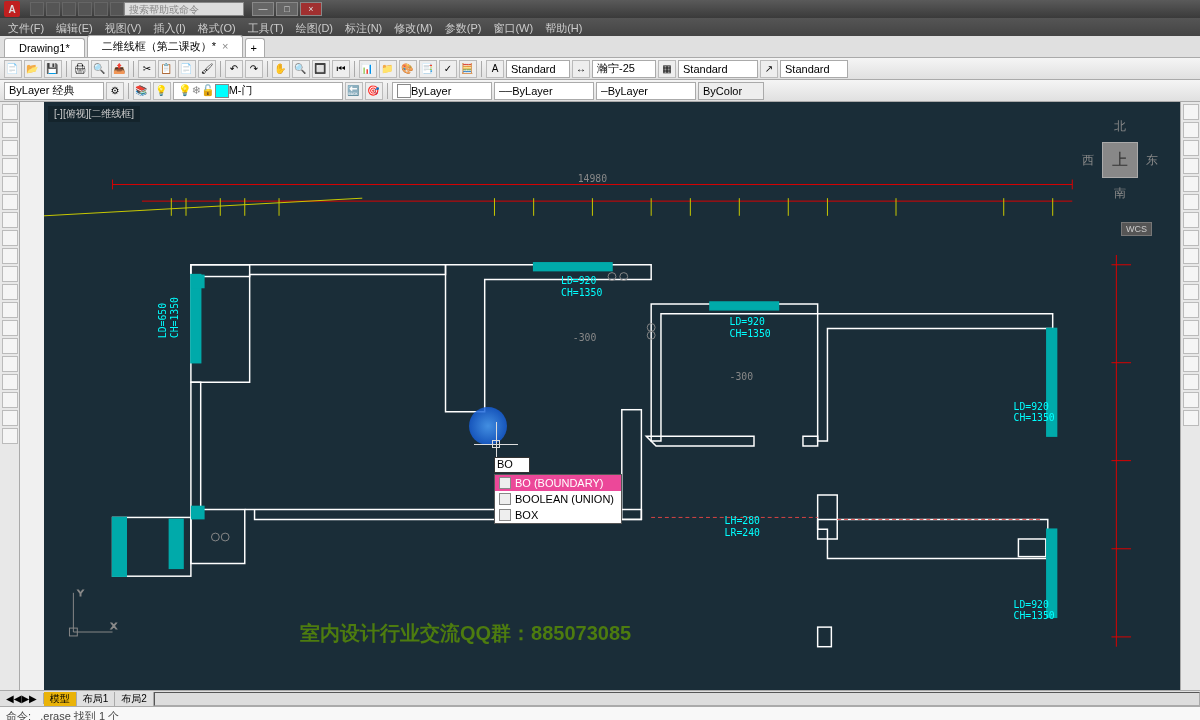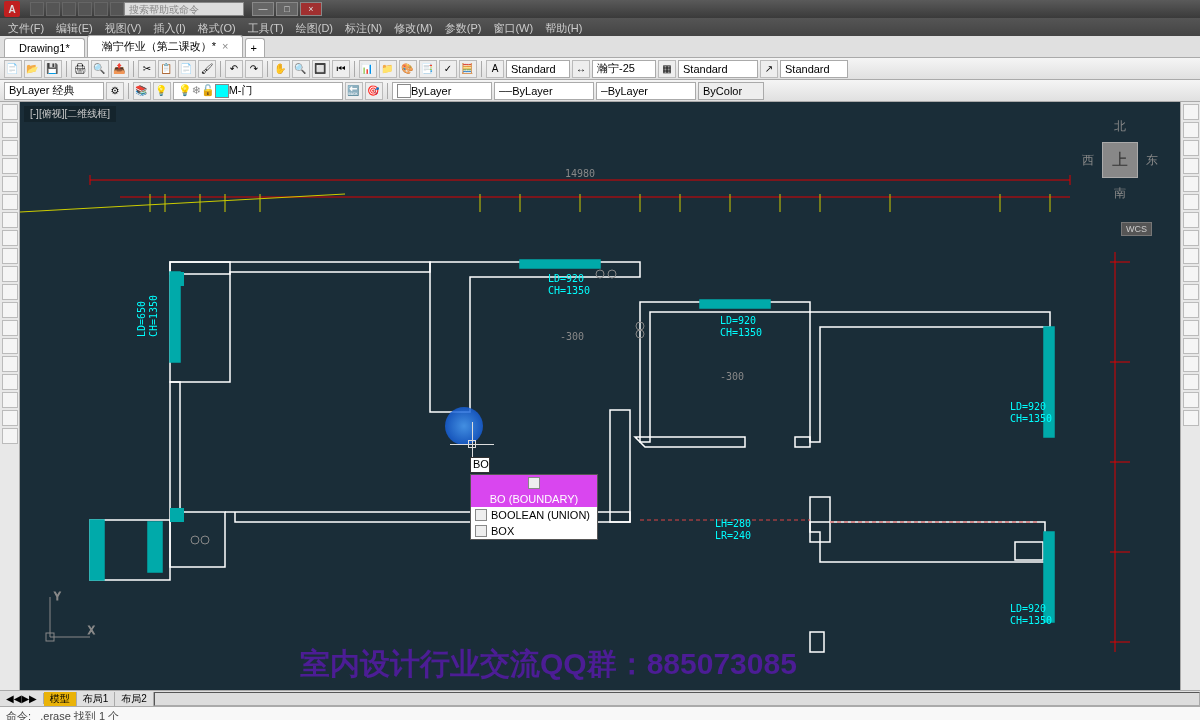--- a/index.html
+++ b/index.html
@@ -27,58 +27,58 @@
 .tb-sep { width: 1px; height: 16px; background: #aaa; margin: 0 2px; }
 .tb-dropdown { height: 18px; border: 1px solid #aaa; background: #fff; font-size: 11px; padding: 0 4px; display: flex; align-items: center; }
 .tb-swatch { width: 14px; height: 14px; border: 1px solid #888; }
 
 .main-area { display: flex; height: 588px; }
 .left-tools { width: 20px; background: #e8e8e8; border-right: 1px solid #aaa; display: flex; flex-direction: column; gap: 2px; padding: 2px; }
 .left-tools .t { width: 16px; height: 16px; border: 1px solid #bbb; background: #f5f5f5; cursor: pointer; }
 .right-tools { width: 20px; background: #e8e8e8; border-left: 1px solid #aaa; display: flex; flex-direction: column; gap: 2px; padding: 2px; }
 .right-tools .t { width: 16px; height: 16px; border: 1px solid #bbb; background: #f5f5f5; cursor: pointer; }
 
-.canvas-wrap { flex: 1; position: relative; background: #1a2d38; overflow: hidden; }
+.canvas-wrap { flex: 1; position: relative; background: #1a2d38; overflow: hidden; margin-left: 24px; }
 
 .view-label { position: absolute; top: 4px; left: 4px; color: #ccc; font-size: 10px; background: rgba(0,0,0,.2); padding: 1px 6px; }
 
 .viewcube { position: absolute; top: 8px; right: 20px; width: 80px; height: 100px; }
 .cube-face { width: 36px; height: 36px; background: #888; border: 1px solid #aaa; position: absolute; top: 32px; left: 22px; }
 .cube-n { position: absolute; top: 8px; left: 34px; color: #888; font-size: 12px; }
 .cube-s { position: absolute; bottom: 8px; left: 34px; color: #888; font-size: 12px; }
 .cube-w { position: absolute; top: 42px; left: 2px; color: #888; font-size: 12px; }
 .cube-e { position: absolute; top: 42px; right: 2px; color: #888; font-size: 12px; }
 .wcs-badge { position: absolute; top: 120px; right: 28px; background: #555; color: #ccc; font-size: 9px; padding: 1px 4px; border: 1px solid #777; }
 
 
 svg.drawing { position: absolute; inset: 0; width: 100%; height: 100%; }
 
 
 .cursor-cross { position: absolute; left: 430px; top: 320px; pointer-events: none; }
 .cursor-cross::before { content: ''; position: absolute; width: 44px; height: 1px; background: #ddd; top: 22px; left: 0; }
 .cursor-cross::after { content: ''; position: absolute; width: 1px; height: 44px; background: #ddd; top: 0; left: 22px; }
 .cursor-box { position: absolute; width: 8px; height: 8px; border: 1px solid #ddd; top: 18px; left: 18px; }
 .blue-marker { position: absolute; left: 425px; top: 305px; width: 38px; height: 38px; background: radial-gradient(#4aa0ff,#0040c0); border-radius: 50%; opacity: .85; }
-.cmd-input-float { position: absolute; left: 450px; top: 355px; width: 20px; height: 16px; background: #fff; border: 1px solid #333; font-size: 11px; padding: 0 2px; }
+.cmd-input-float { position: absolute; left: 450px; top: 355px; width: 36px; height: 16px; background: #fff; border: 1px solid #333; font-size: 11px; padding: 0 2px; }
 .autocomplete { position: absolute; left: 450px; top: 372px; width: 128px; background: #fff; border: 1px solid #555; font-size: 11px; }
 .autocomplete .row { padding: 2px 4px; display: flex; align-items: center; gap: 4px; }
-.autocomplete .row.sel { background: #d946ef; color: #fff; flex-direction: column; }
+.autocomplete .row.sel { background: #ec4899; color: #fff; }
 .ac-icon { width: 12px; height: 12px; border: 1px solid #888; background: #eee; }
 
 .dim-text { font-family: monospace; font-size: 10px; fill: #0ff; }
 .dim-text2 { font-family: monospace; font-size: 10px; fill: #888; }
 
 .model-tabs { height: 16px; background: #e0e0e0; display: flex; align-items: center; font-size: 10px; border-top: 1px solid #aaa; }
 .mt-btn { padding: 0 6px; border-right: 1px solid #aaa; cursor: pointer; }
 .hscroll { flex: 1; height: 14px; background: #ddd; border: 1px inset #aaa; }
 
 .command-area { height: 40px; background: #f8f8f8; border-top: 1px solid #aaa; font-size: 11px; padding: 2px 6px; font-family: monospace; color: #444; }
 .command-area .line { height: 13px; }
 
-.watermark { position: absolute; left: 300px; top: 644px; font-size: 30px; font-weight: bold; color: #4c1d95; z-index: 50; pointer-events: none; }
+.watermark { position: absolute; left: 300px; top: 620px; font-size: 20px; font-weight: bold; color: #4d7c0f; z-index: 50; pointer-events: none; }
 </style>
 </head>
 <body>
 
 <div class="titlebar">
   <div class="logo">A</div>
   <div class="qat">
     <div class="qat-btn"></div>
     <div class="qat-btn"></div>
     <div class="qat-btn"></div>
@@ -104,21 +104,21 @@
   <span>绘图(D)</span>
   <span>标注(N)</span>
   <span>修改(M)</span>
   <span>参数(P)</span>
   <span>窗口(W)</span>
   <span>帮助(H)</span>
 </div>
 
 <div class="doctabs">
   <div class="doctab"><span>Drawing1*</span></div>
-  <div class="doctab"><span>瀚宁作业（第二课改）*</span><span class="close-x">×</span></div>
+  <div class="doctab"><span>二维线框（第二课改）*</span><span class="close-x">×</span></div>
   <div class="doctab" style="width:20px;padding:3px 4px">+</div>
 </div>
 
 <div class="toolbar-row">
   <div class="tb-btn">📄</div>
   <div class="tb-btn">📂</div>
   <div class="tb-btn">💾</div>
   <div class="tb-sep"></div>
   <div class="tb-btn">🖨</div>
   <div class="tb-btn">🔍</div>

